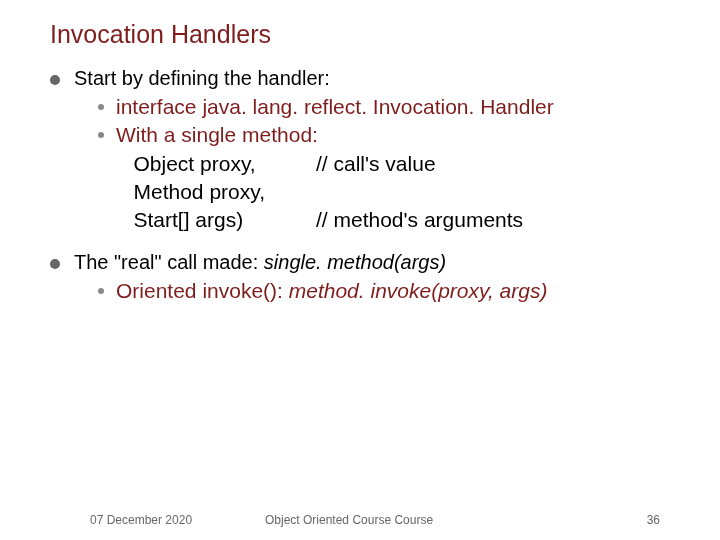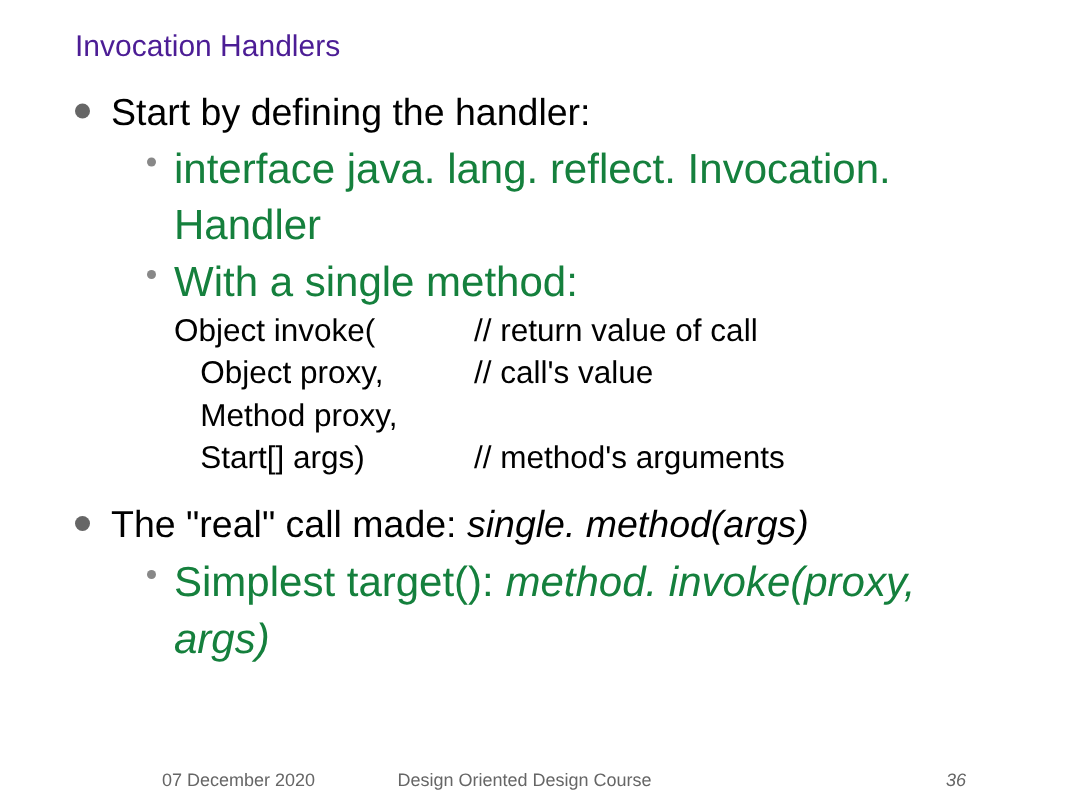--- a/index.html
+++ b/index.html
@@ -9,62 +9,62 @@
     height: 540px;
     background: #fff;
     font-family: "Comic Sans MS", cursive, sans-serif;
     position: relative;
     overflow: hidden;
   }
   .slide {
     padding: 20px 40px 0 50px;
   }
   .title {
-    color: #4c1d95;
-    font-size: 20px;
+    color: #7f1d1d;
+    font-size: 25px;
     margin: 0 0 16px 0;
     font-weight: normal;
   }
   .bullet-l1 {
     display: flex;
     align-items: flex-start;
     margin-bottom: 2px;
   }
   .l1-marker {
     width: 10px;
     height: 10px;
     border-radius: 50%;
     background: #666;
     margin-top: 10px;
     margin-right: 14px;
     flex-shrink: 0;
   }
   .l1-text {
     color: #000;
-    font-size: 25px;
+    font-size: 20px;
     line-height: 1.3;
   }
   .bullet-l2 {
     display: flex;
     align-items: flex-start;
     margin-left: 48px;
     margin-bottom: 0;
   }
   .l2-marker {
     width: 6px;
     height: 6px;
     border-radius: 50%;
     background: #888;
     margin-top: 11px;
     margin-right: 12px;
     flex-shrink: 0;
   }
   .l2-text {
-    color: #15803d;
-    font-size: 28px;
+    color: #7f1d1d;
+    font-size: 21px;
     line-height: 1.35;
   }
   .code-block {
     margin-left: 66px;
     color: #000;
     font-size: 21px;
     font-family: "Comic Sans MS", cursive, sans-serif;
     line-height: 1.35;
   }
   .code-row {
@@ -86,23 +86,23 @@
     position: absolute;
     bottom: 20px;
     left: 0;
     width: 720px;
     display: flex;
     align-items: center;
     font-family: Arial, sans-serif;
     font-size: 12px;
     color: #666;
   }
-  .footer-date { position: absolute; left: 108px; }
+  .footer-date { position: absolute; left: 90px; }
   .footer-center { position: absolute; left: 265px; }
-  .footer-num { position: absolute; right: 76px; font-style: italic; }
+  .footer-num { position: absolute; right: 60px; }
 </style>
 </head>
 <body>
 
 <div class="slide">
   <h1 class="title">Invocation Handlers</h1>
 
   <div class="bullet-l1">
     <span class="l1-marker"></span>
     <span class="l1-text">Start by defining the handler:</span>
@@ -113,24 +113,20 @@
     <span class="l2-text">interface java. lang. reflect. Invocation. Handler</span>
   </div>
 
   <div class="bullet-l2">
     <span class="l2-marker"></span>
     <span class="l2-text">With a single method:</span>
   </div>
 
   <div class="code-block">
     <div class="code-row">
-      <span class="code-left" style="width:200px">Object invoke(</span>
-      <span class="code-comment">// return value of call</span>
-    </div>
-    <div class="code-row">
       <span class="code-left" style="width:200px">   Object proxy,</span>
       <span class="code-comment">// call's value</span>
     </div>
     <div class="code-row">
       <span class="code-left" style="width:212px">   Method proxy,</span>
     </div>
     <div class="code-row">
       <span class="code-left" style="width:200px">   Start[] args)</span>
       <span class="code-comment">// method's arguments</span>
     </div>
@@ -139,22 +135,22 @@
   <div class="bullet-l1 section2">
     <span class="l1-marker"></span>
     <span class="l1-text">
       <span>The "real" call made: </span><span class="italic">single. method(args)</span>
     </span>
   </div>
 
   <div class="bullet-l2">
     <span class="l2-marker"></span>
     <span class="l2-text">
-      <span>Simplest target(): </span><span class="italic">method. invoke(proxy, args)</span>
+      <span>Oriented invoke(): </span><span class="italic">method. invoke(proxy, args)</span>
     </span>
   </div>
 </div>
 
 <div class="footer">
   <span class="footer-date">07 December 2020</span>
-  <span class="footer-center">Design Oriented Design Course</span>
+  <span class="footer-center">Object Oriented Course Course</span>
   <span class="footer-num">36</span>
 </div>
 
 </body></html>

